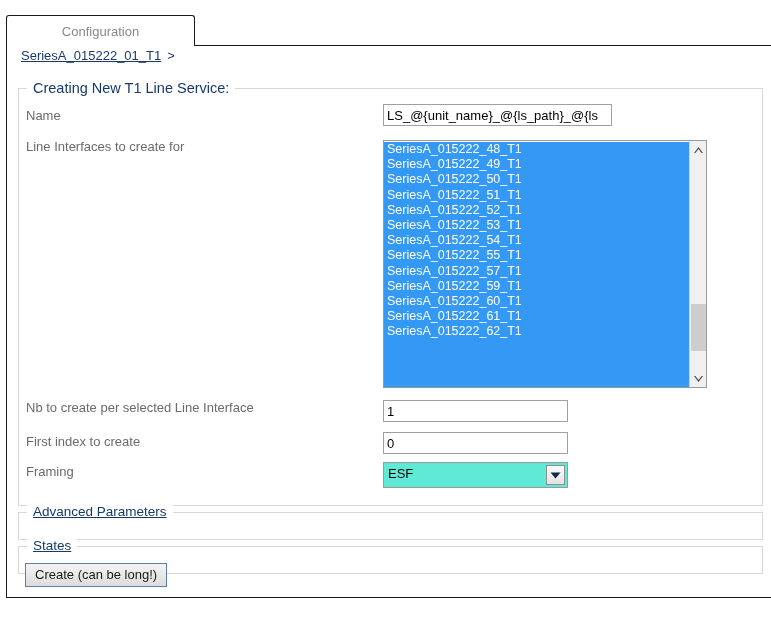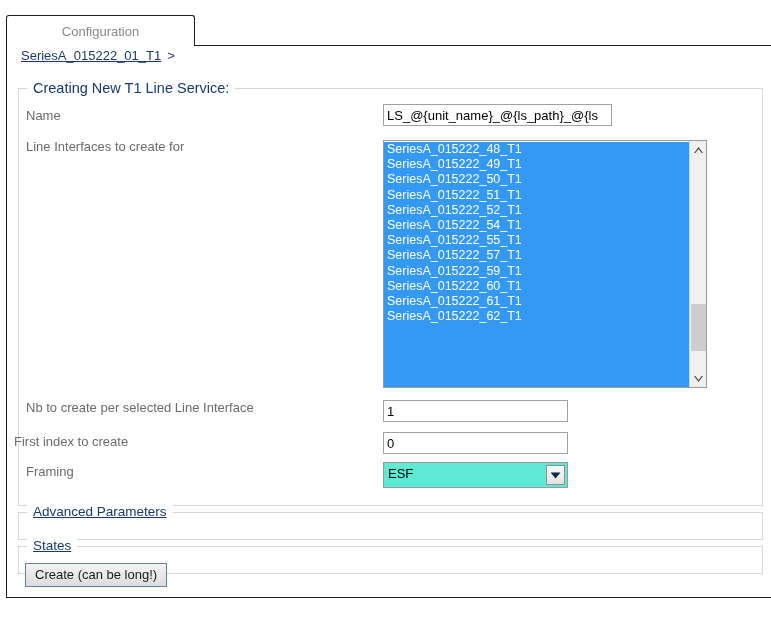--- a/index.html
+++ b/index.html
@@ -105,21 +105,21 @@
   
   .label {
     position: absolute;
     font-size: 13px;
     color: #6b6b6b;
     white-space: nowrap;
   }
   .lbl-name   { left: 26px; top: 108px; }
   .lbl-iface  { left: 26px; top: 139px; }
   .lbl-nb     { left: 26px; top: 400px; }
-  .lbl-first  { left: 14px; top: 434px; text-align: right; }
+  .lbl-first  { left: 26px; top: 434px; text-align: right; }
   .lbl-fram   { left: 26px; top: 464px; }
 
   input.txt {
     position: absolute;
     font-family: "Liberation Sans", sans-serif;
     font-size: 13px;
     color: #000000;
     background: #ffffff;
     border: 1px solid #a0a0a0;
     padding: 2px 3px;
@@ -256,20 +256,21 @@
 <input class="txt in-nb" type="text" value="1" style="">
 <input class="txt in-first" type="text" value="0" style="">
 
 <div class="listbox">
   <div class="listbox-items" id="lb-items">
       <div class="listbox-row">SeriesA_015222_48_T1</div>
       <div class="listbox-row">SeriesA_015222_49_T1</div>
       <div class="listbox-row">SeriesA_015222_50_T1</div>
       <div class="listbox-row">SeriesA_015222_51_T1</div>
       <div class="listbox-row">SeriesA_015222_52_T1</div>
+      <div class="listbox-row">SeriesA_015222_53_T1</div>
       <div class="listbox-row">SeriesA_015222_54_T1</div>
       <div class="listbox-row">SeriesA_015222_55_T1</div>
       <div class="listbox-row">SeriesA_015222_57_T1</div>
       <div class="listbox-row">SeriesA_015222_59_T1</div>
       <div class="listbox-row">SeriesA_015222_60_T1</div>
       <div class="listbox-row">SeriesA_015222_61_T1</div>
       <div class="listbox-row">SeriesA_015222_62_T1</div>
       <div class="listbox-filler"></div>
     </div>
   <div class="sb">

